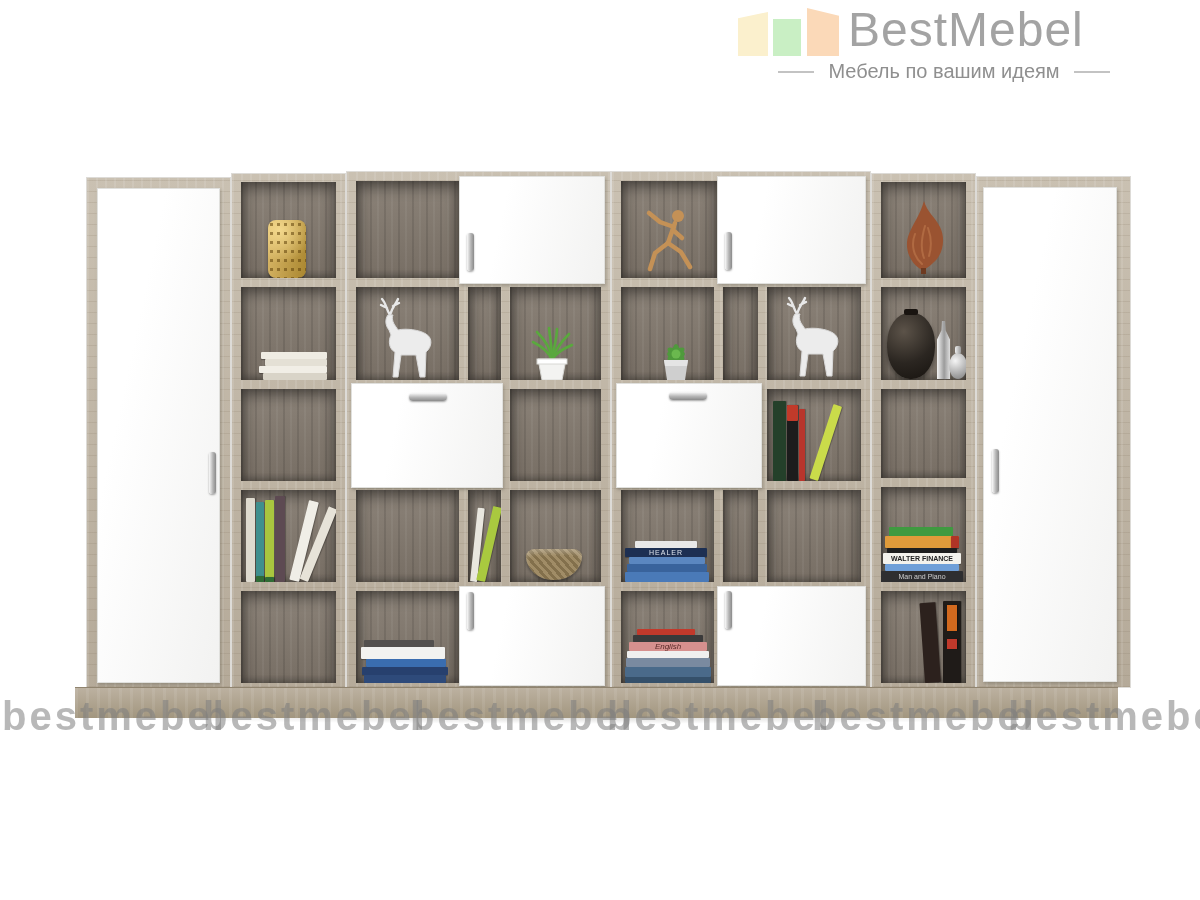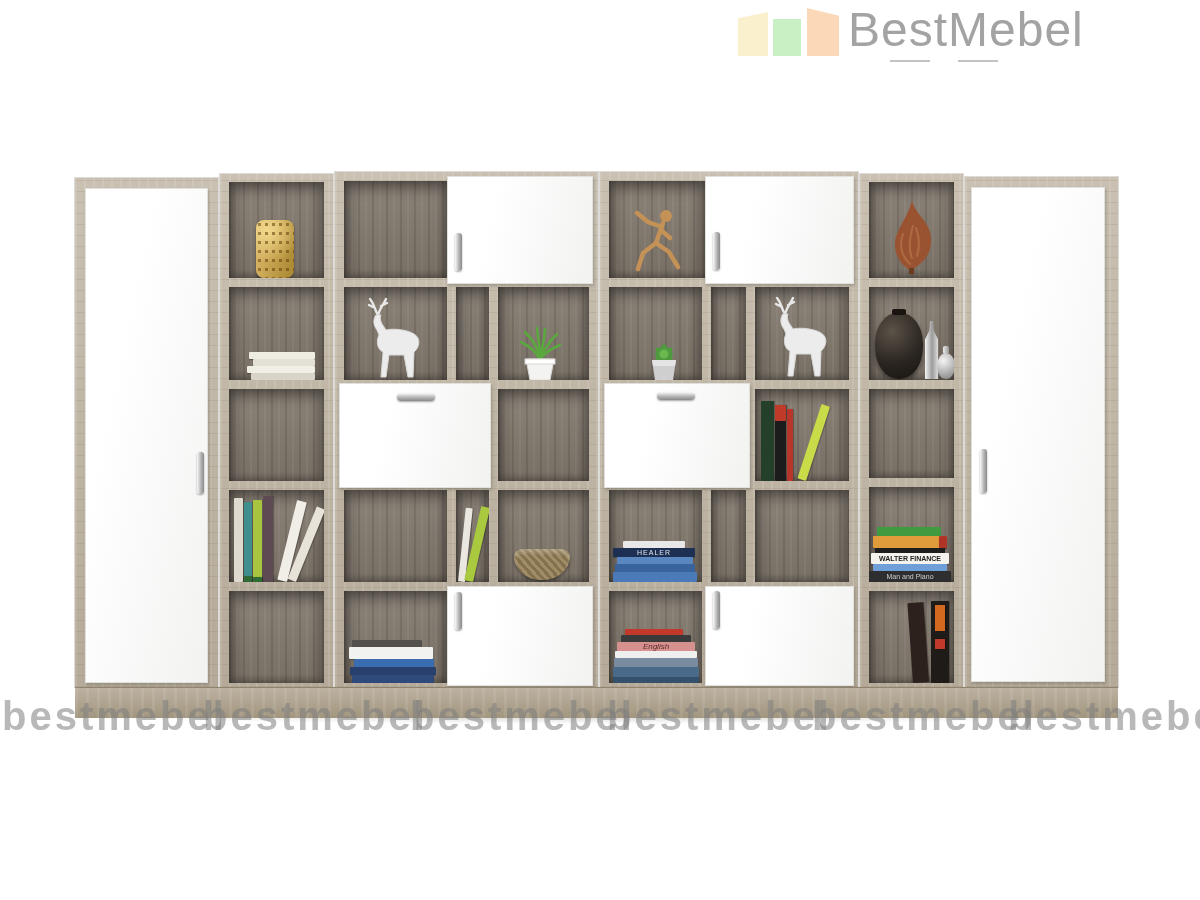--- a/index.html
+++ b/index.html
@@ -17,21 +17,21 @@
              letter-spacing:1px;color:#a3a3a3;font-weight:400;}
   .tagline{position:absolute;left:34px;top:60px;width:360px;display:flex;align-items:center;
            justify-content:center;color:#8f8f8f;font-size:20px;white-space:nowrap;}
   .tagline .dash{display:inline-block;width:40px;height:2px;background:#c3c3c3;margin:0 14px;}
 
   
   .unit{position:absolute;left:75px;top:172px;width:1043px;height:545px;}
   .wood{background:
       repeating-linear-gradient(90deg,rgba(255,255,255,.10) 0 2px,transparent 2px 9px),
       repeating-linear-gradient(0deg,rgba(120,104,82,.14) 0 1px,transparent 1px 11px),
-      linear-gradient(176deg,#cac1b2,#b5aa99);}
+      linear-gradient(176deg,#cac1b2,#b5aa99); margin-left: 12px;}
   .module{position:absolute;box-shadow:0 0 0 1px rgba(120,110,95,.25);}
   .cell{position:absolute;overflow:hidden;background:
       repeating-linear-gradient(90deg,rgba(0,0,0,.10) 0 2px,transparent 2px 7px,rgba(255,255,255,.05) 7px 9px,transparent 9px 14px),
       linear-gradient(178deg,#8b8278,#776e64);
       box-shadow:inset 0 9px 12px rgba(0,0,0,.30),inset 7px 0 9px rgba(0,0,0,.20),
                  inset -7px 0 9px rgba(0,0,0,.14),inset 0 -4px 6px rgba(0,0,0,.12);}
   .door{position:absolute;background:linear-gradient(102deg,#ffffff 30%,#f2f2f1);
         border:1px solid #e0e0dd;box-shadow:1px 2px 3px rgba(90,85,75,.35);}
   .vhandle{position:absolute;width:7px;height:38px;border-radius:3px;
         background:linear-gradient(90deg,#fafafa,#b5b5b5 55%,#8a8a8a);
@@ -76,20 +76,21 @@
 
   <div class="logo">
     <div class="logo-bars">
       <div class="bar bar1" style="background:#fbf0cd"></div>
       <div class="bar bar2" style="background:#c9efc4"></div>
       <div class="bar bar3" style="background:#fbd9b8"></div>
     </div>
     <div class="logo-text">BestMebel</div>
     <div class="tagline">
       <span class="dash"></span>
+      <span>Мебель по вашим идеям</span>
       <span class="dash"></span>
     </div>
   </div>
 
   <div class="unit">
     <div class="unit-shadow"></div>
 
     <div class="module wood" style="left:0;top:6px;width:143px;height:509px;">
       <div class="door" style="left:10px;top:10px;width:121px;height:493px;"></div>
       <div class="vhandle" style="left:122px;top:274px;height:42px;"></div>

